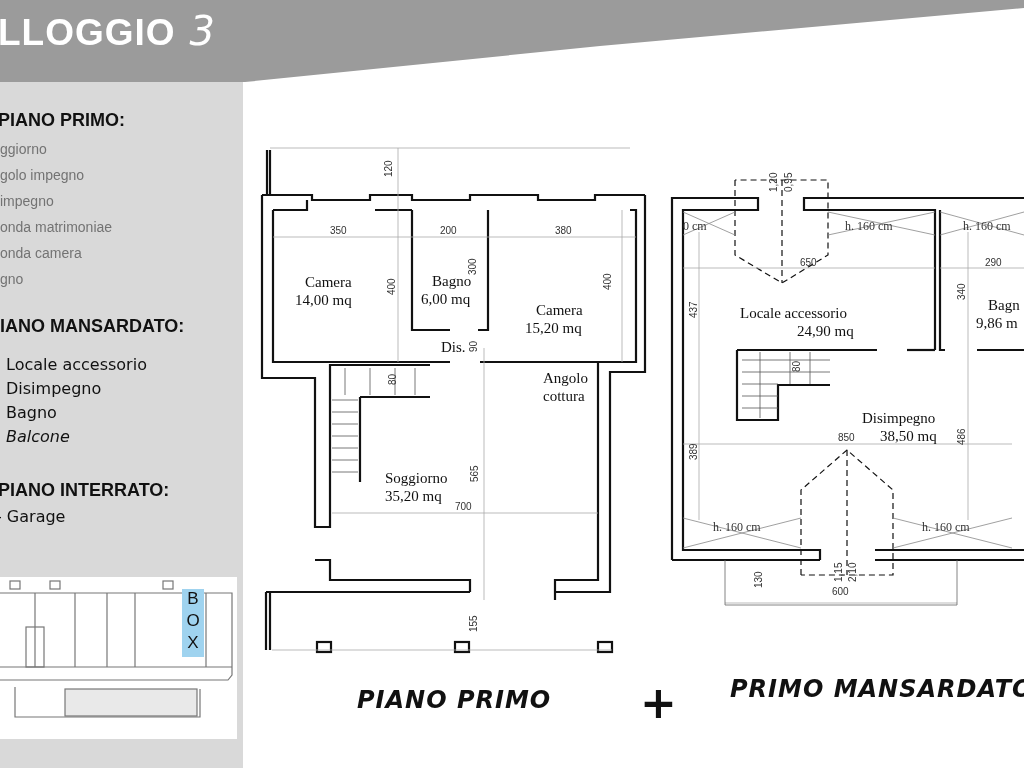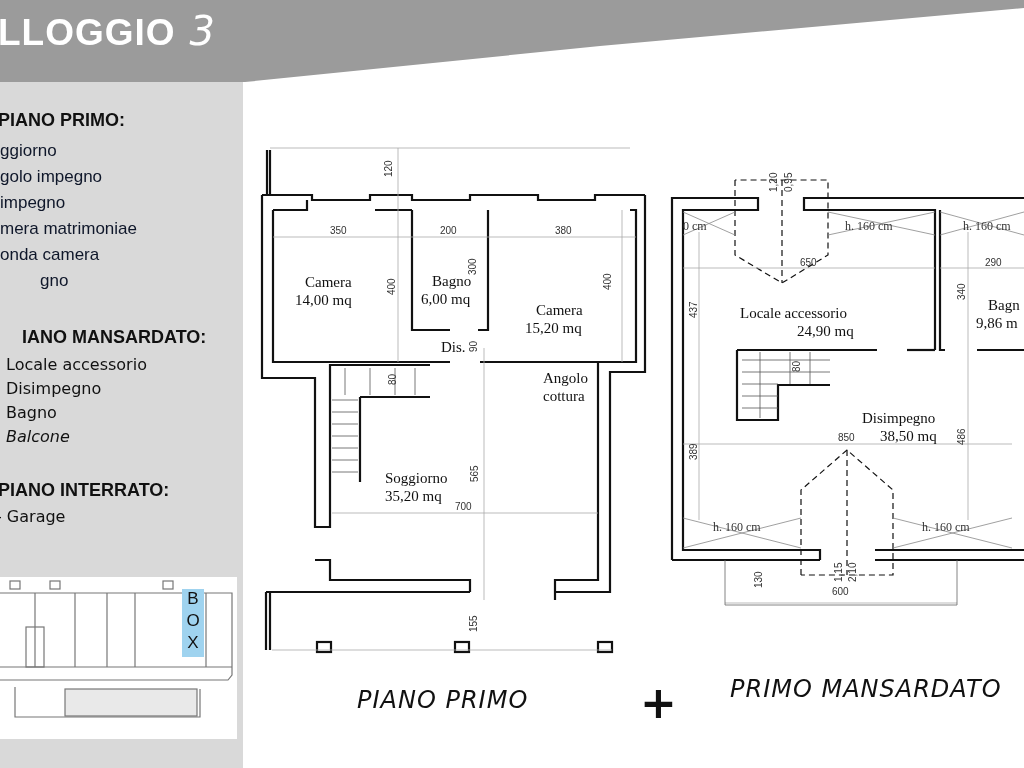--- a/index.html
+++ b/index.html
@@ -2,26 +2,26 @@
 <html><head>
 <meta charset="utf-8">
 <style>
   html,body{margin:0;padding:0;}
   body{width:1024px;height:768px;position:relative;overflow:hidden;background:#ffffff;font-family:"DejaVu Sans",sans-serif;}
   .banner{position:absolute;left:0;top:0;width:1024px;height:110px;}
   .title{position:absolute;left:-2px;top:8px;font-family:"Liberation Sans",sans-serif;font-weight:bold;font-size:37px;color:#ffffff;letter-spacing:1px;white-space:nowrap;}
   .title .num{font-family:"DejaVu Sans",sans-serif;font-style:italic;font-weight:normal;font-size:40px;margin-left:14px;}
   .sidepanel{position:absolute;left:0;top:82px;width:243px;height:686px;background:#d9d9d9;}
   .sec-title{position:absolute;font-family:"Liberation Sans",sans-serif;font-weight:bold;font-size:18px;color:#111;white-space:nowrap;}
-  .item{position:absolute;font-family:"Liberation Sans",sans-serif;font-size:17px;color:#0f172a;white-space:nowrap;}
+  .item{position:absolute;font-family:"Liberation Sans",sans-serif;font-size:14px;color:#737373;white-space:nowrap;}
   .item2{position:absolute;font-family:"DejaVu Sans",sans-serif;font-size:16px;color:#111;white-space:nowrap;}
   .minimap{position:absolute;left:0;top:577px;width:237px;height:162px;background:#ffffff;}
   .box-label{position:absolute;left:182px;top:589px;width:22px;height:68px;background:#9fd3ef;}
   .box-letter{position:absolute;left:0;width:22px;text-align:center;font-family:"Liberation Sans",sans-serif;font-size:17px;color:#111;}
-  .plan-caption{position:absolute;font-family:"DejaVu Sans",sans-serif;font-style:italic;font-size:24px;color:#111;letter-spacing:1px;white-space:nowrap;}
+  .plan-caption{position:absolute;font-family:"DejaVu Sans",sans-serif;font-style:italic;font-size:24px;color:#111;letter-spacing:1px;white-space:nowrap;font-weight:bold;}
   .plus{position:absolute;left:640px;top:677px;font-family:"DejaVu Sans",sans-serif;font-weight:bold;font-size:44px;color:#111;}
   svg text{font-family:"Liberation Serif",serif;}
   .dim{font-family:"Liberation Sans",sans-serif;font-size:10px;fill:#333;}
   .room{font-family:"Liberation Serif",serif;font-size:15px;fill:#111;}
 </style>
 </head>
 <body>
 
 <svg class="banner" viewBox="0 0 1024 110" width="1024" height="110">
   <polygon points="0,0 1024,0 1024,8 600,46 245,82 0,82" fill="#9b9b9b"></polygon>
@@ -29,25 +29,25 @@
 <div class="title">
   <span>LLOGGIO</span><span class="num">3</span>
 </div>
 
 <div class="sidepanel"></div>
 
 <div class="sec-title" style="left:-2px;top:110px;">PIANO PRIMO:</div>
 <div class="item" style="left:0;top:141px;">ggiorno</div>
 <div class="item" style="left:0;top:167px;">golo impegno</div>
 <div class="item" style="left:0;top:193px;">impegno</div>
-<div class="item" style="left:0;top:219px;">mera matrimoniae</div>
+<div class="item" style="left:0;top:219px;">onda matrimoniae</div>
 <div class="item" style="left:0;top:245px;text-align:right;">onda camera</div>
-<div class="item" style="left:0;top:271px;margin-left:40px;">gno</div>
-
-<div class="sec-title" style="left:0;top:327px;padding-left:22px;">IANO MANSARDATO:</div>
+<div class="item" style="left:0;top:271px;">gno</div>
+
+<div class="sec-title" style="left:0;top:316px;">IANO MANSARDATO:</div>
 <div class="item2" style="left:6px;top:355px;">Locale accessorio</div>
 <div class="item2" style="left:6px;top:379px;">Disimpegno</div>
 <div class="item2" style="left:6px;top:403px;">Bagno</div>
 <div class="item2" style="left:6px;top:427px;font-style:italic;">Balcone</div>
 
 <div class="sec-title" style="left:-2px;top:480px;">PIANO INTERRATO:</div>
 <div class="item2" style="left:-4px;top:507px;">- Garage</div>
 
 <div class="minimap">
   <svg width="237" height="162" viewBox="0 0 237 162">

